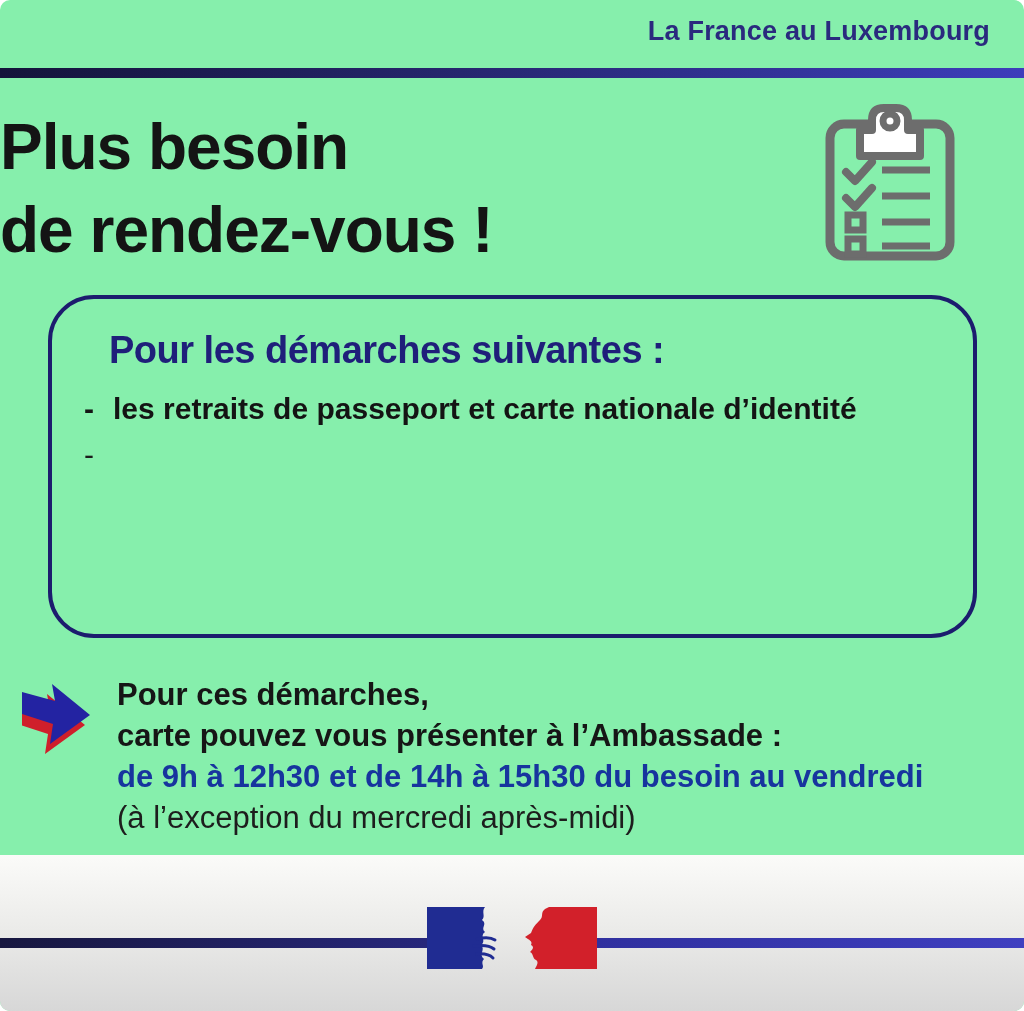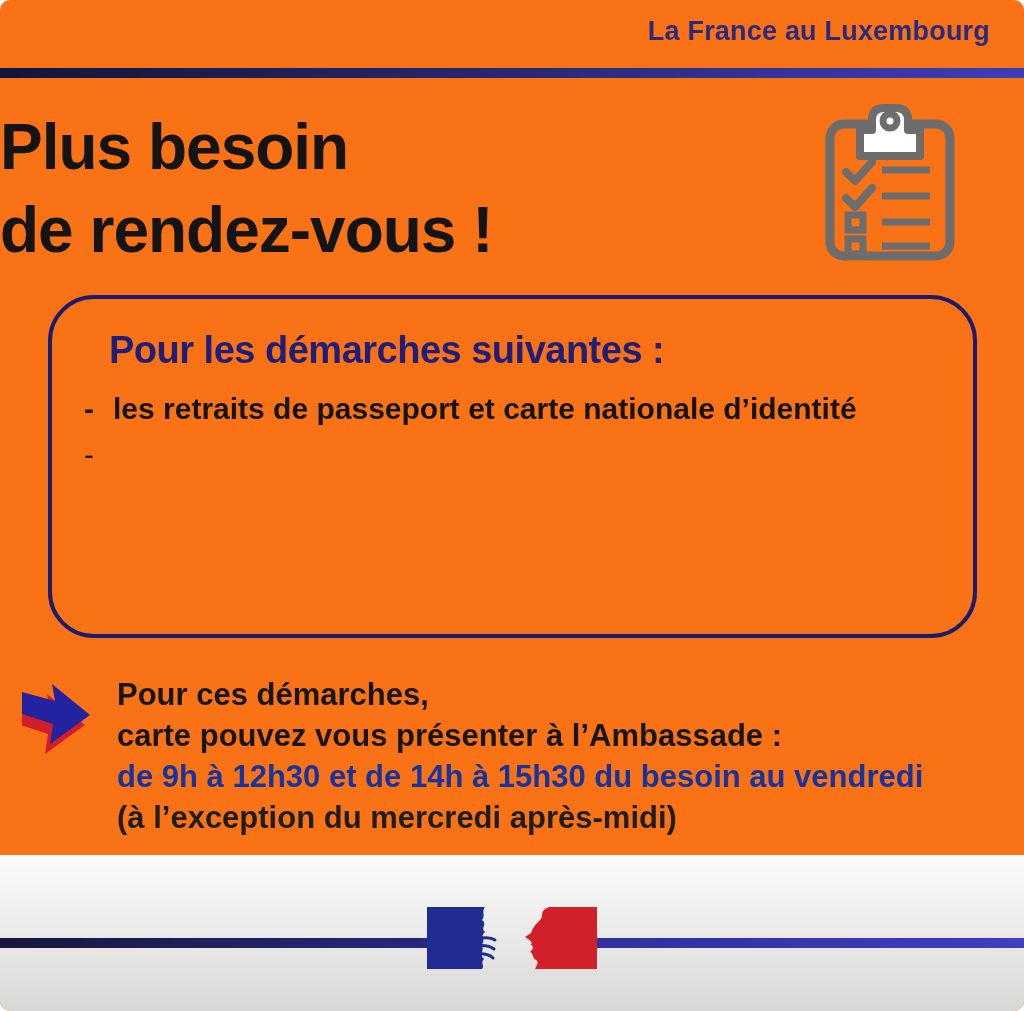--- a/index.html
+++ b/index.html
@@ -1,19 +1,19 @@
 <!DOCTYPE html>
 <html><head>
 <meta charset="utf-8">
 <style>
   html,body{margin:0;padding:0;background:#ffffff;}
   .page{
     position:relative;
     width:1024px;height:1011px;
-    background:#f97316;
+    background:#86efac;
     overflow:hidden;
     border-radius:10px;
     font-family:"Liberation Sans", sans-serif;
   }
 
   
   .brand-title{
     position:absolute;top:16px;right:34px;
     font-size:27px;font-weight:600;letter-spacing:.2px;
     color:#2a2a7e;
@@ -61,21 +61,21 @@
   .proc-item.bold .item-dash{font-weight:bold;}
 
   
   .arrow-3d{position:absolute;left:22px;top:668px;}
   .visit-info{
     position:absolute;left:105px;top:674px;width:890px;
     font-size:31px;line-height:41px;color:#161616;margin-left:12px;
   }
   .visit-line-bold{font-weight:bold;}
   .visit-hours{font-weight:bold;color:#17349e;}
-  .visit-exception{font-weight:bold;color:#1d1d1d;}
+  .visit-exception{font-weight:normal;color:#1d1d1d;}
 
   
   .footer{
     position:absolute;left:0;bottom:0;width:100%;height:156px;
     background:linear-gradient(180deg,#fbfbf9 0%,#ececea 45%,#d7d7d7 100%);
   }
   .footer-rule-left{
     position:absolute;left:0;top:83px;width:427px;height:10px;
     background:linear-gradient(90deg,#17173f 0%,#27277b 100%);
   }

